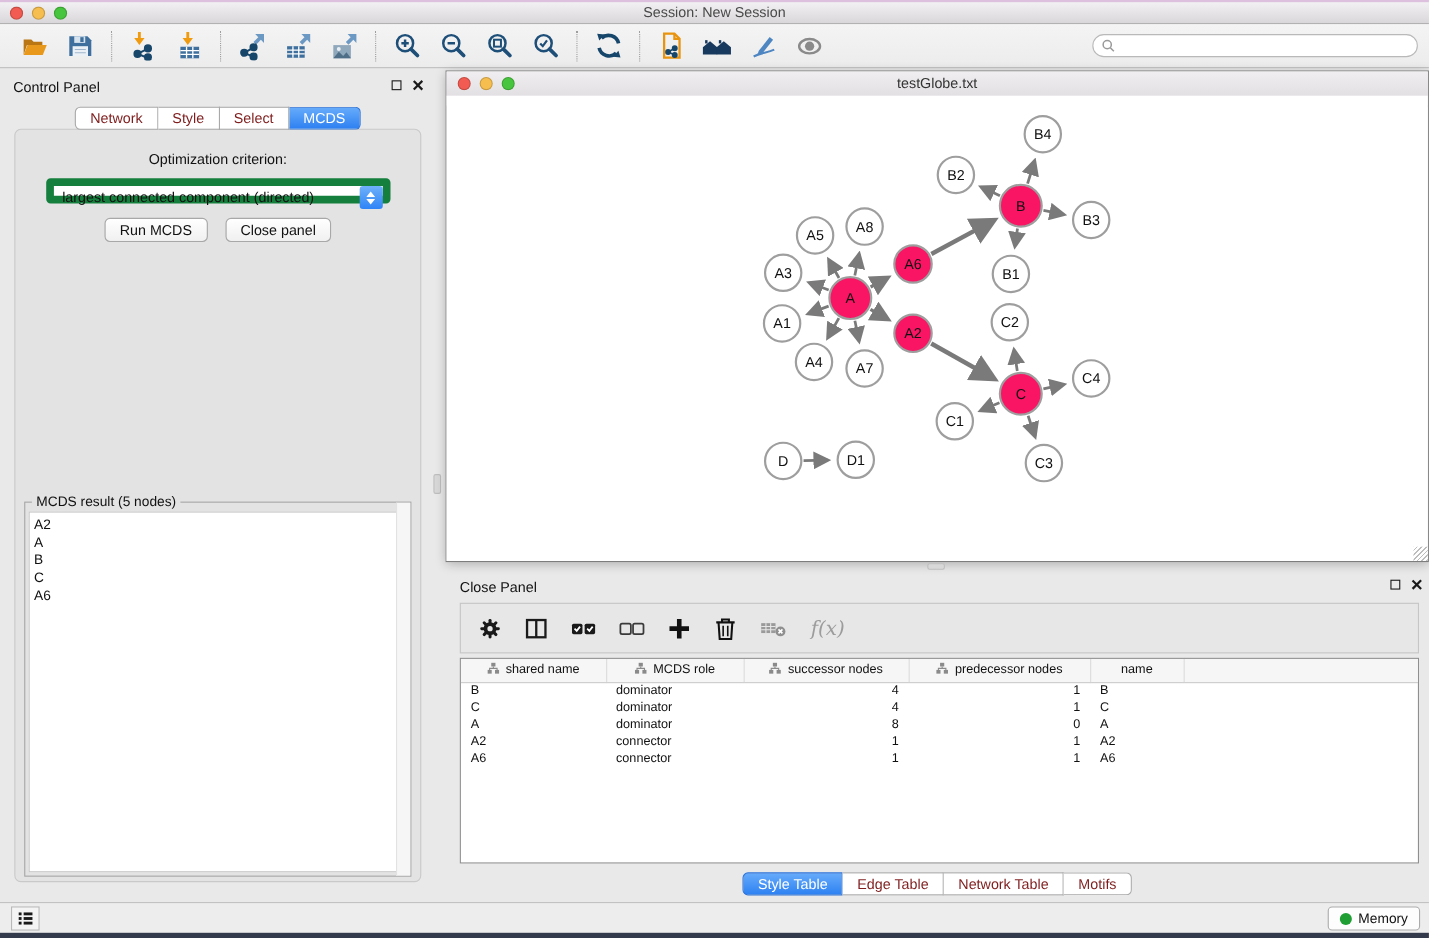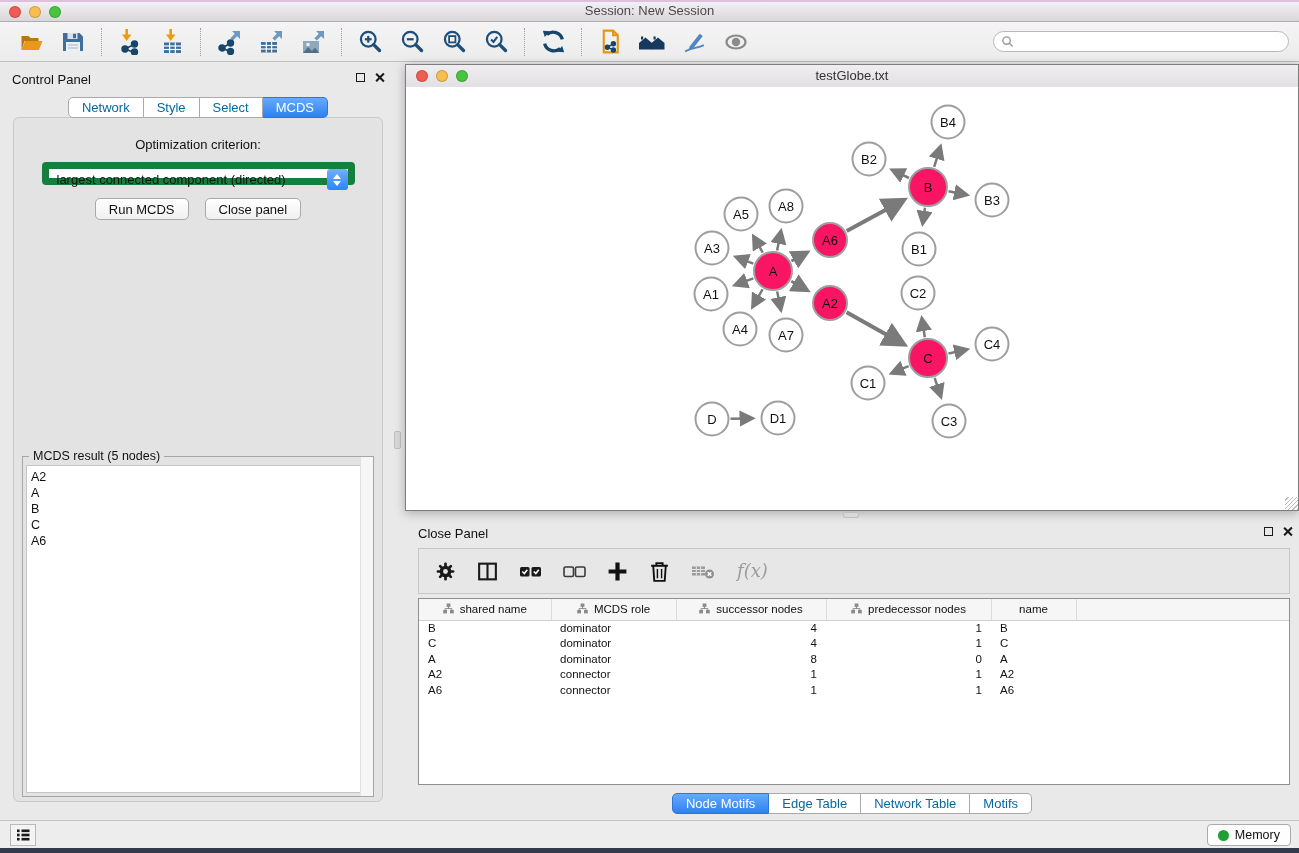--- a/index.html
+++ b/index.html
@@ -25,21 +25,21 @@
   .search { display:flex; align-items:center; width:296px; height:21px; background:#fff;
     border:1px solid #B9B9B9; border-radius:11px; margin-right:10px; padding-left:7px; gap:4px; }
   .search input { border:none; outline:none; flex:1; font-size:12px; background:transparent; font-family:inherit; }
 
   
   .control-panel { position:absolute; left:5px; top:66px; width:386px; height:744px; }
   .cp-title { position:absolute; left:7px; top:6px; font-size:13px; }
   .panel-icons { position:absolute; right:7px; top:7px; display:flex; gap:10px; align-items:center; }
   .cp-tabs { display:flex; justify-content:center; position:relative; z-index:2; margin-top:31px; }
   .cp-tab, .tp-tab { background:#fff; border:1px solid #A9A9A9; border-left:none; font-size:13px;
-    padding:2px 13px; line-height:15px; color:#0369a1; cursor:pointer; }
+    padding:2px 13px; line-height:15px; color:#7f1d1d; cursor:pointer; }
   .cp-tab:first-child, .tp-tab:first-child { border-left:1px solid #A9A9A9; border-radius:5px 0 0 5px; }
   .cp-tab:last-child, .tp-tab:last-child { border-radius:0 5px 5px 0; }
   .cp-tab.active, .tp-tab.active { background:linear-gradient(#66ABFB,#2E81F2); border-color:#2E74D9; color:#fff; }
   .cp-content { position:absolute; left:8px; right:8px; top:51px; bottom:8px;
     background:#E3E3E3; border:1px solid #C9C9C9; border-radius:6px; }
   .opt-label { text-align:center; margin-top:19px; font-size:13px; }
   .dropdown { position:relative; width:313px; height:23px; margin:10px auto 0;
     background:#fff; border:7px solid #15803d; border-radius:4px; cursor:pointer; }
   .dropdown .val { font-size:13px; line-height:21px; padding-left:8px; white-space:nowrap; overflow:hidden; }
   .dd-stepper { position:absolute; right:0; top:0; width:21px; height:21px; border-radius:3px;
@@ -620,21 +620,21 @@
             <td>connector</td>
             <td class="r">1</td>
             <td class="r">1</td>
             <td>A6</td>
             <td></td>
           </tr>
         </tbody>
     </table>
   </div>
   <div class="tp-tabs" id="tp-tabs">
-      <div class="tp-tab active">Node Motifs</div>
+      <div class="tp-tab active">Style Table</div>
       <div class="tp-tab">Edge Table</div>
       <div class="tp-tab">Network Table</div>
       <div class="tp-tab">Motifs</div>
     </div>
 </div>
 
 <div class="statusbar">
   <div class="sb-left-btn">
     <svg width="16" height="16" viewBox="0 0 16 16">
       <g fill="#1A1A1A">

